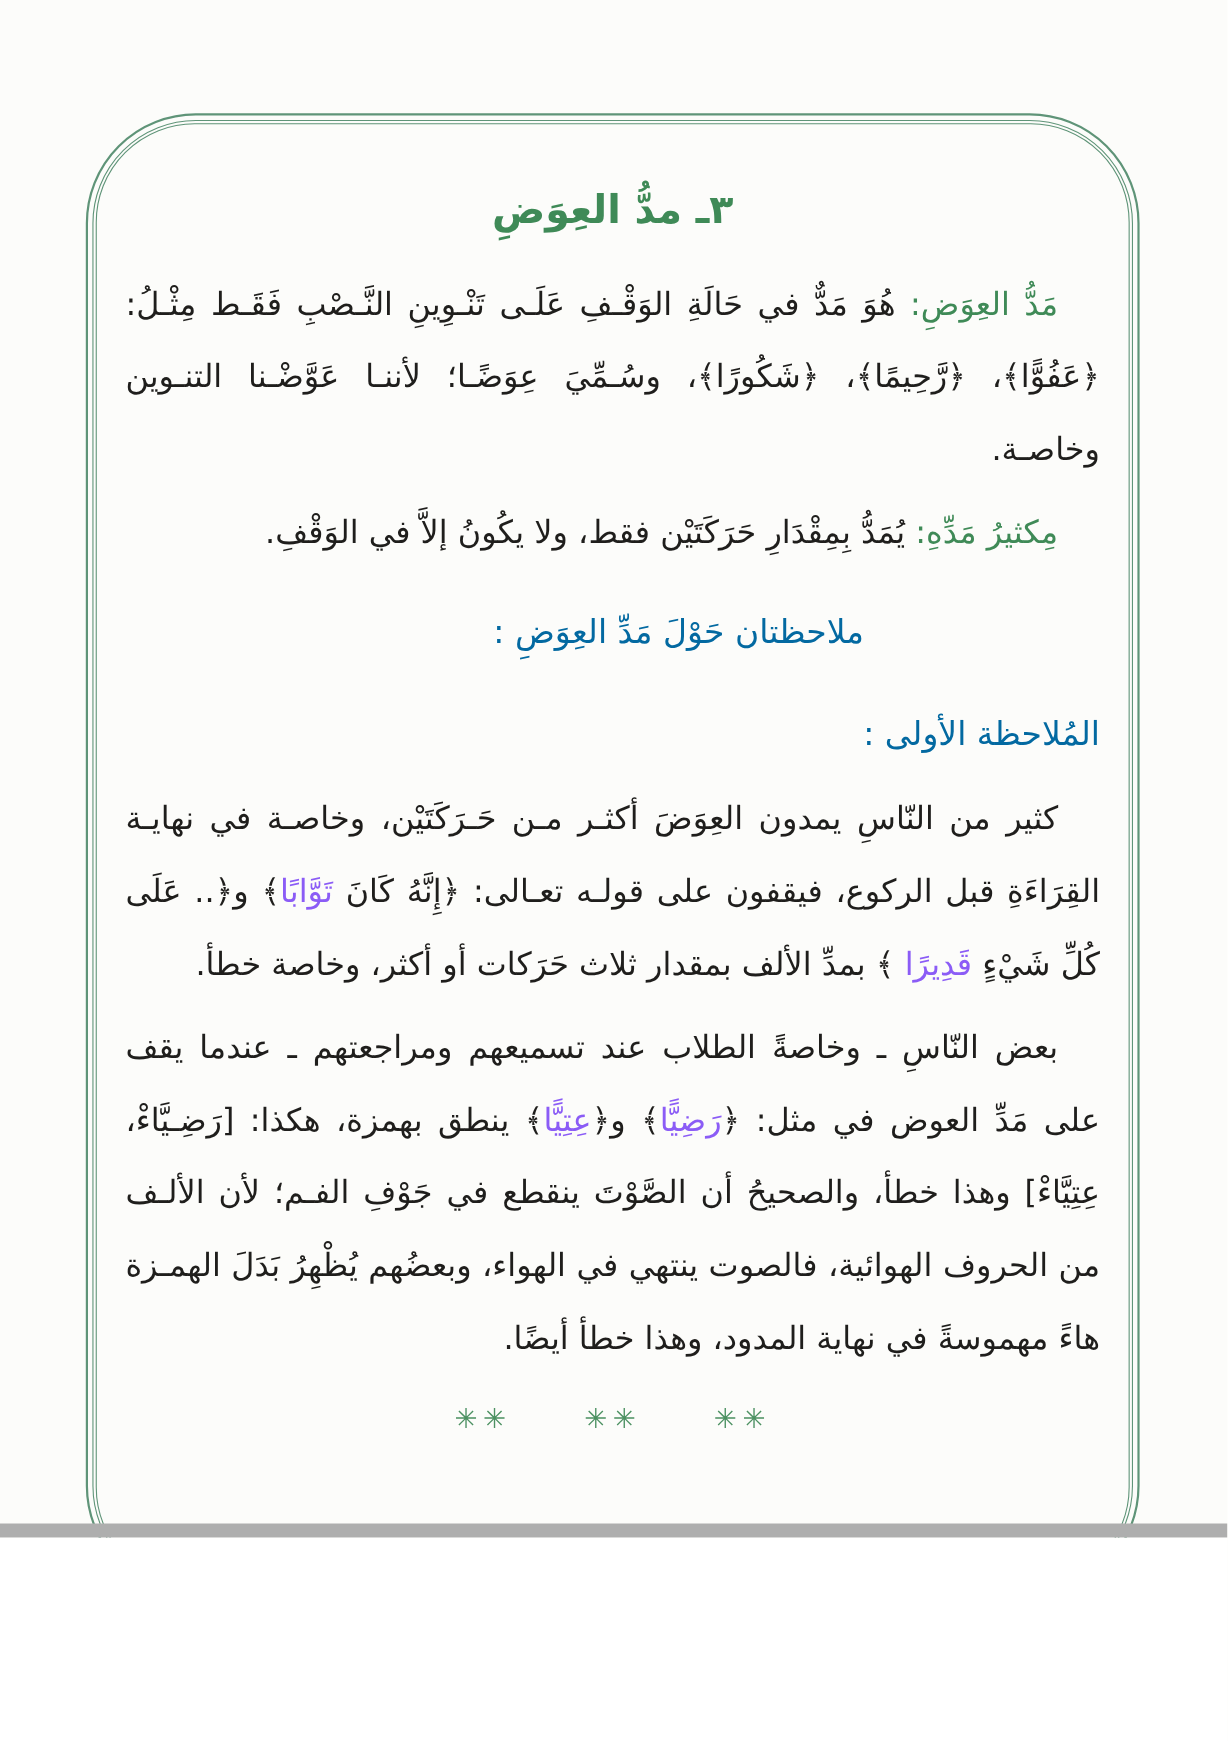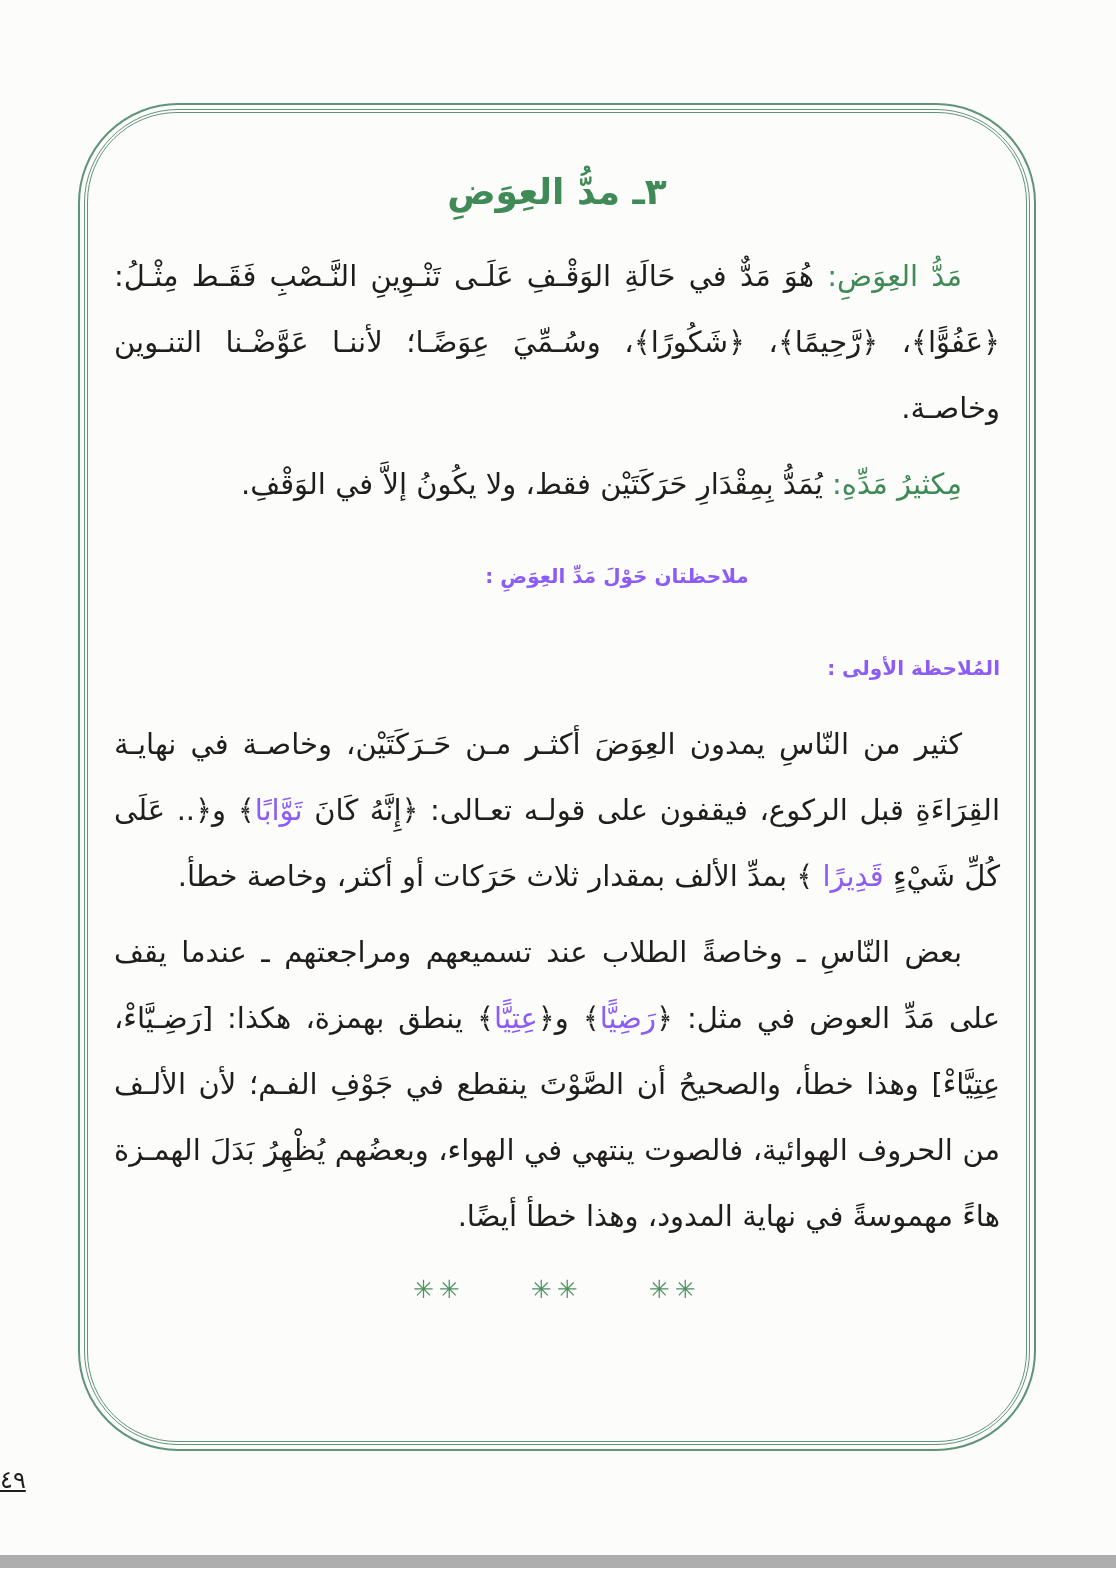--- a/index.html
+++ b/index.html
@@ -3,21 +3,21 @@
 <meta charset="utf-8">
 <style>
   html, body {
     margin: 0;
     padding: 0;
     background: #ffffff;
   }
   .page {
     position: relative;
     width: 1116px;
-    height: 1568px;
+    height: 1398px;
     background: #fcfcfa;
     overflow: hidden;
     font-family: "DejaVu Sans", sans-serif;
     color: #1f1e1c;
   }
   
   .frame-outer {
     position: absolute;
     left: 78px;
     top: 103px;
@@ -61,23 +61,23 @@
   .para {
     margin: 0 0 10px 0;
     text-indent: 38px;
   }
   .green {
     color: #3f8a57;
     margin-top: 46px;
   }
   .section-heading {
     margin: 26px 0 10px 0;
-    font-size: 20px;
-    font-weight: 700;
-    color: #8b5cf6;
+    font-size: 30px;
+    font-weight: 400;
+    color: #0369a1;
     text-indent: 0;
   }
   .notes-heading {
     text-align: center;
     transform: translateX(60px);
   }
   .note-heading {
   }
   .quran-green {
     color: #8b5cf6;

